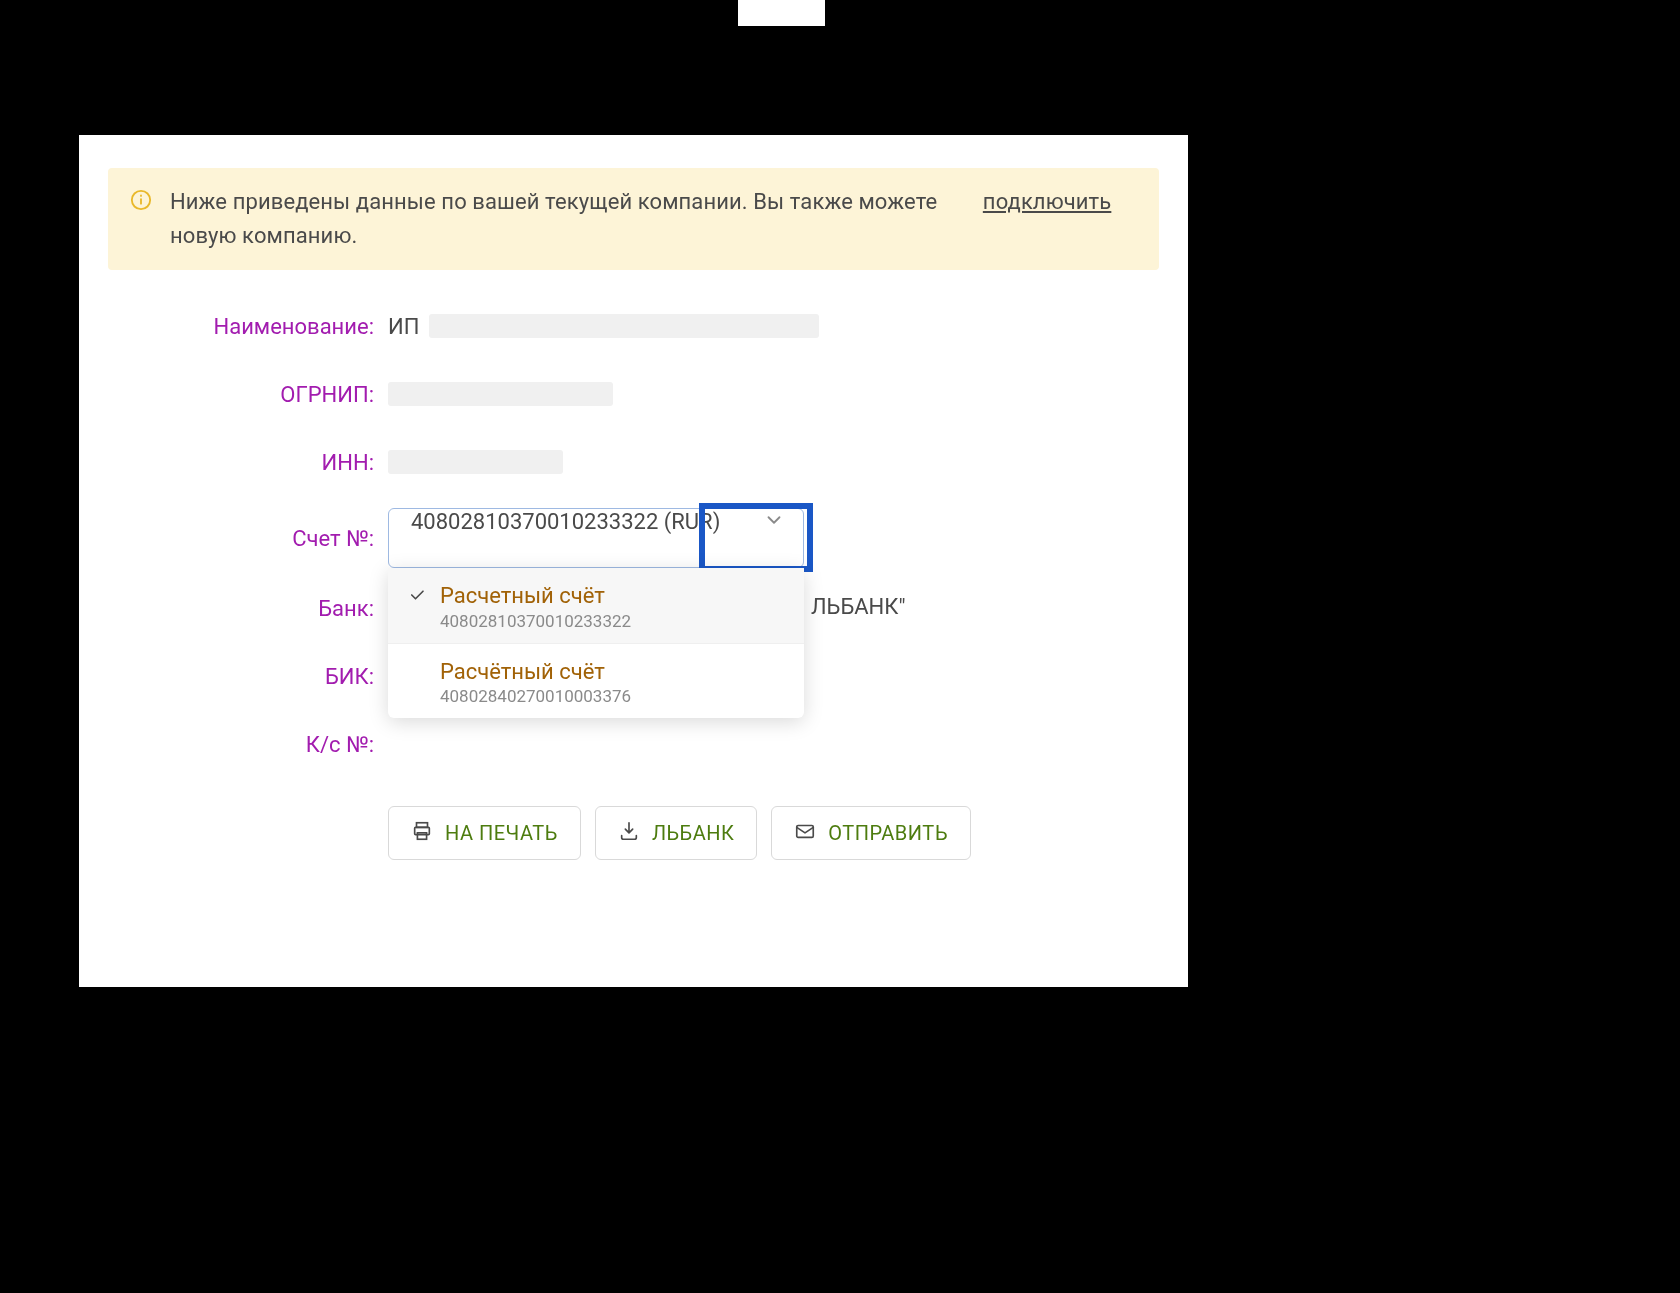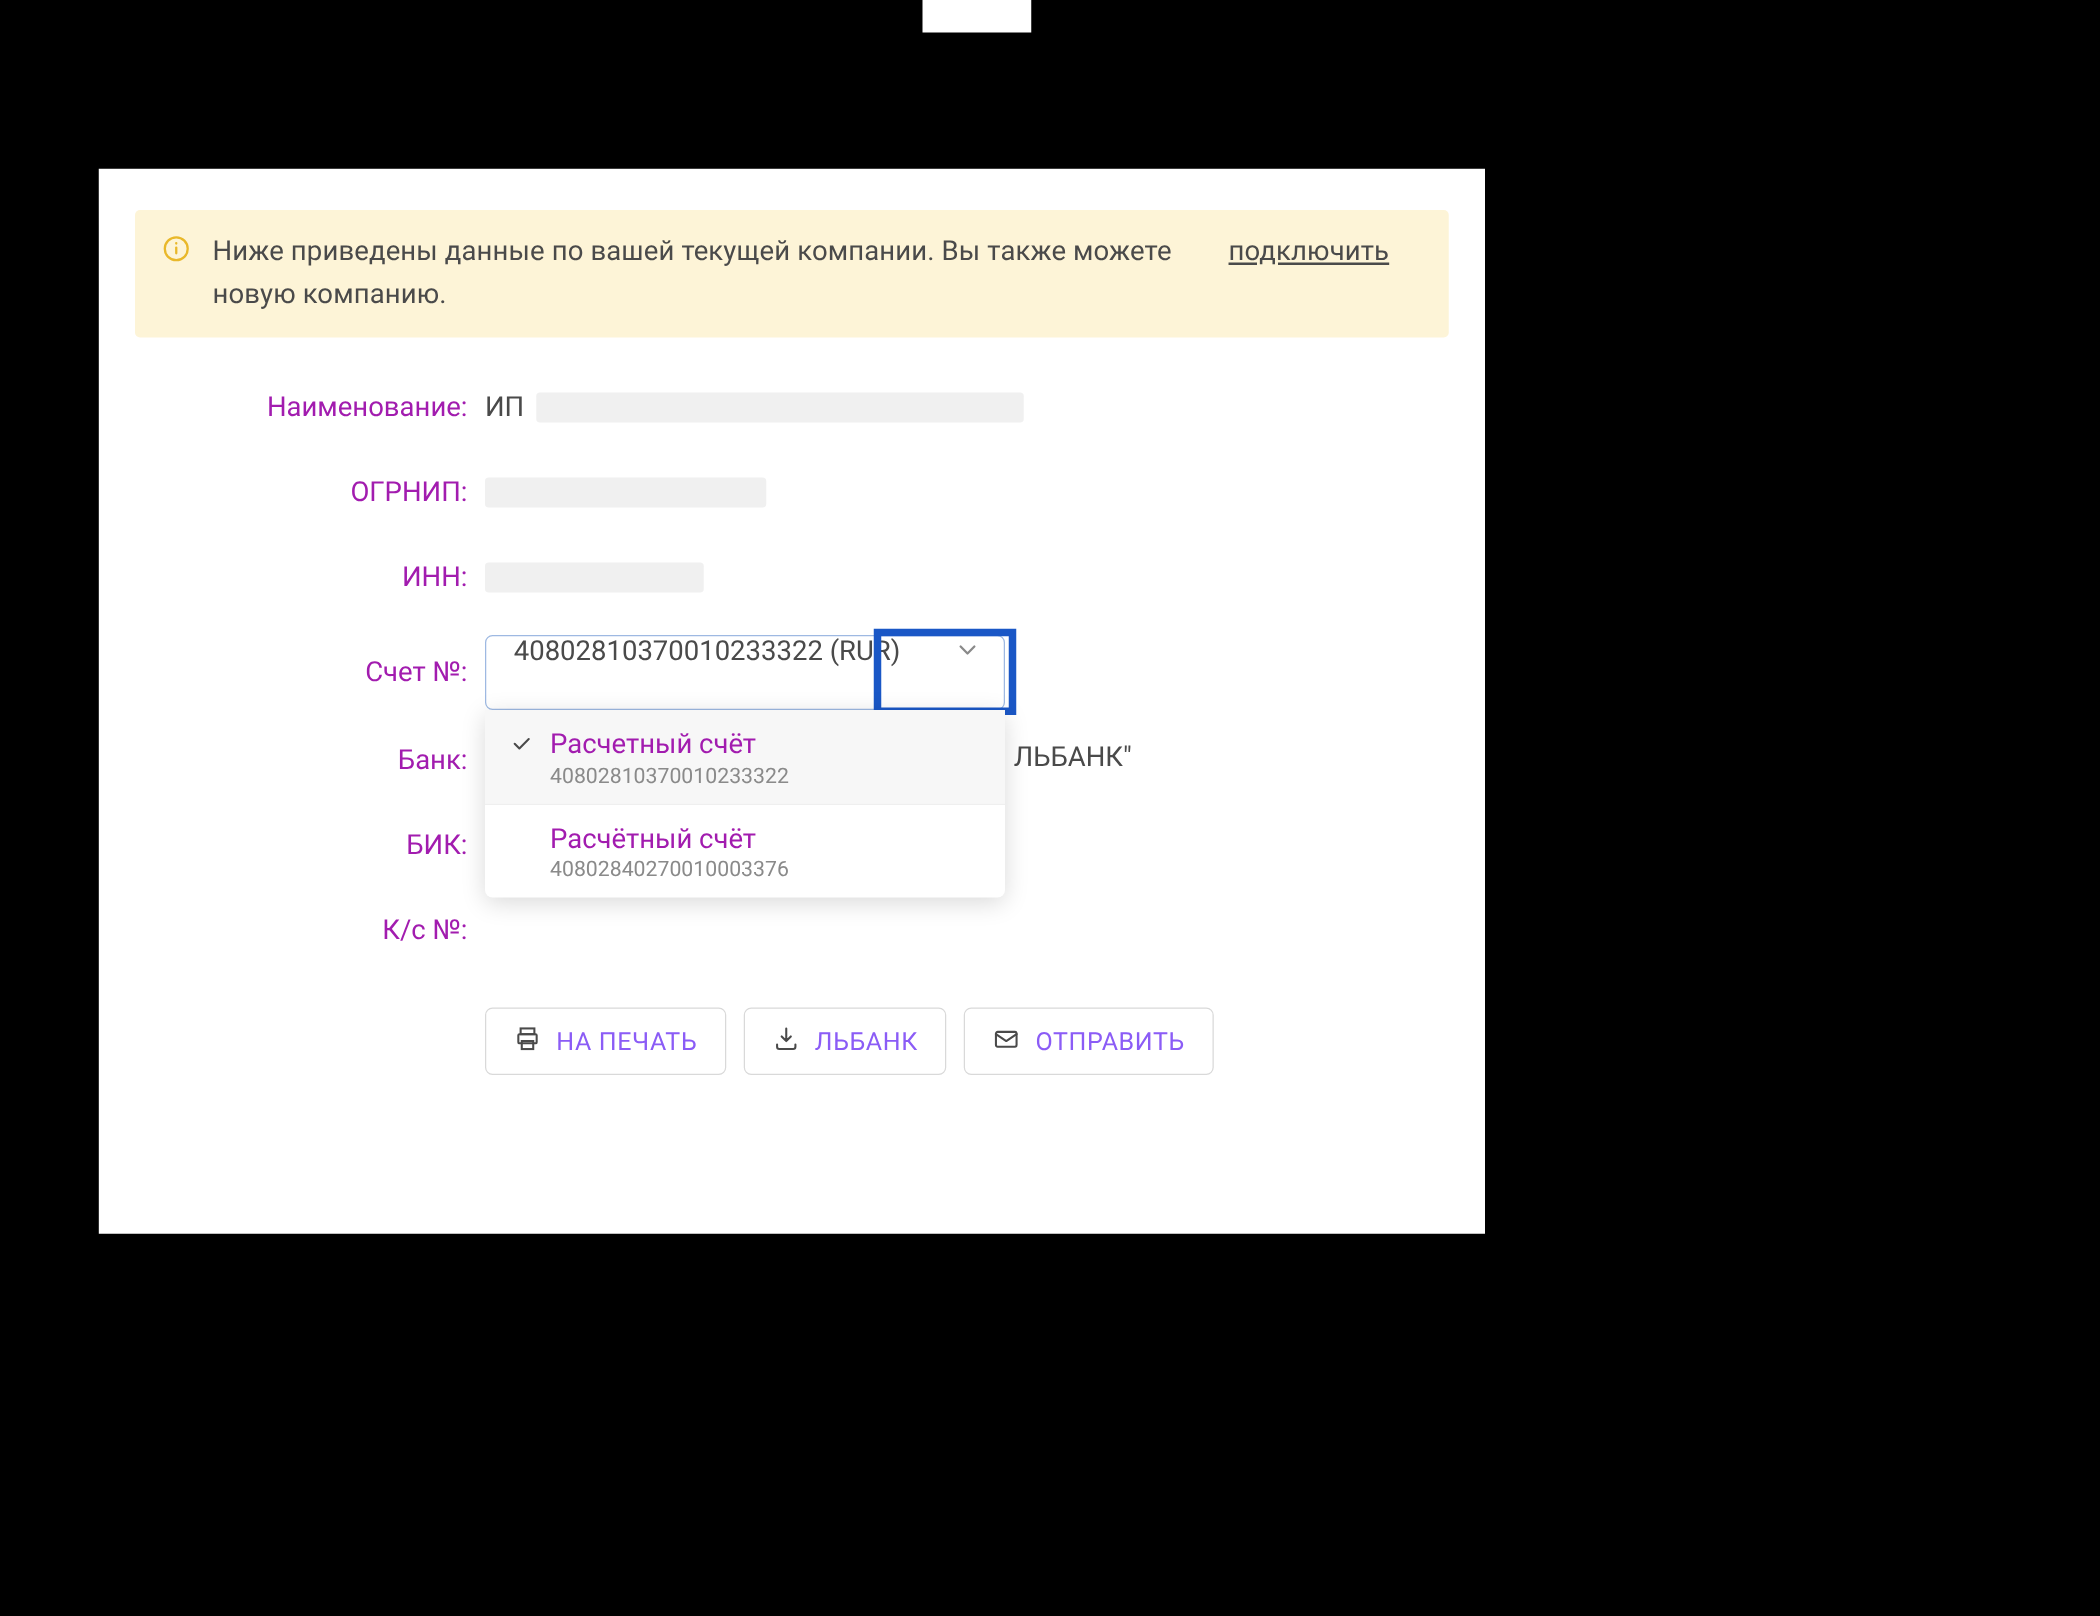--- a/index.html
+++ b/index.html
@@ -144,21 +144,21 @@
   }
   .dd-check {
     width: 22px;
     flex: 0 0 22px;
     display: flex;
     justify-content: center;
     padding-top: 4px;
   }
   .dd-texts .title {
     font-size: 22px;
-    color: #a21caf;
+    color: #a16207;
     line-height: 1.3;
   }
   .dd-texts .sub {
     font-size: 17px;
     color: #8a8a8a;
     margin-top: 0;
   }
   .dd-spacer { width: 22px; flex: 0 0 22px; }
   
   .bank-tail {
@@ -178,21 +178,21 @@
   }
   .btn {
     display: inline-flex;
     align-items: center;
     gap: 12px;
     border: 1px solid #d9d9d9;
     border-radius: 6px;
     padding: 0 22px;
     height: 52px;
     background: #fff;
-    color: #8b5cf6;
+    color: #4d7c0f;
     font-size: 20px;
     letter-spacing: 0.5px;
     cursor: pointer;
   }
   
   .page-shadow {
     position: absolute;
     top: 135px;
     left: 79px;
     width: 1109px;

